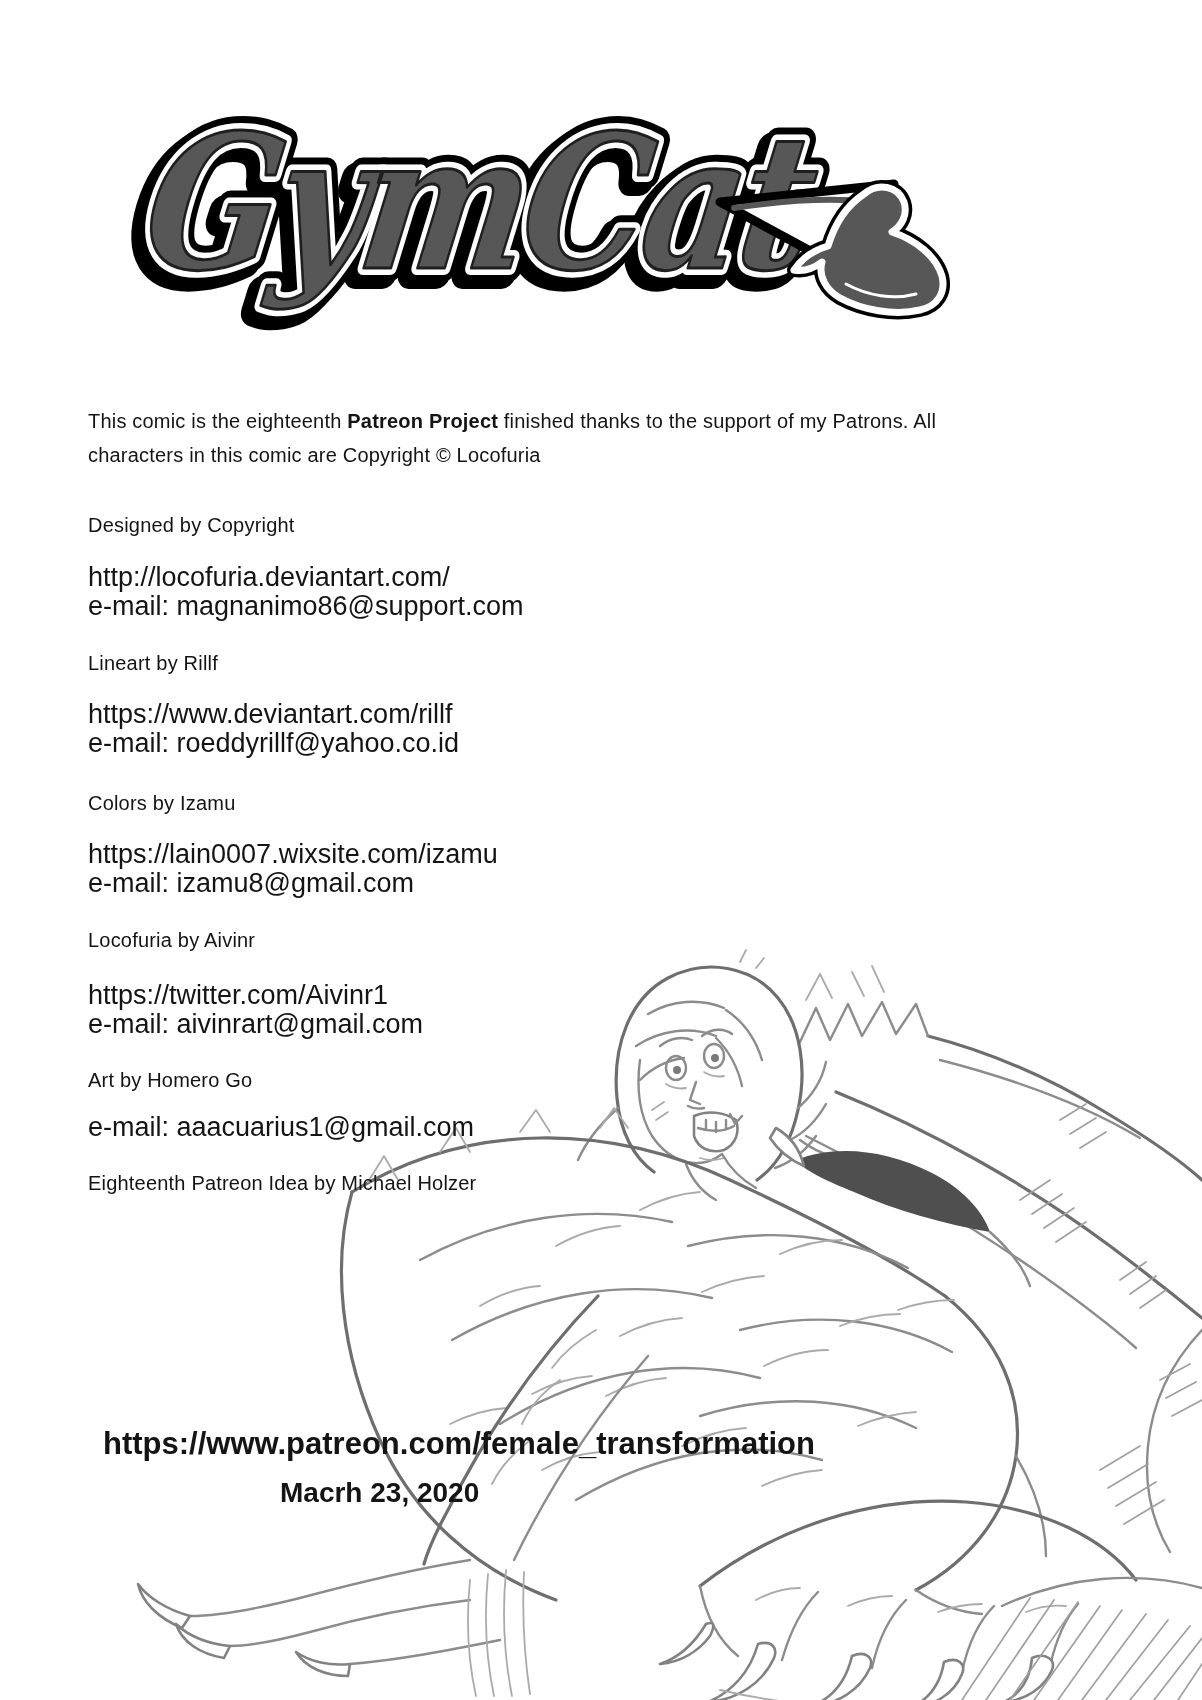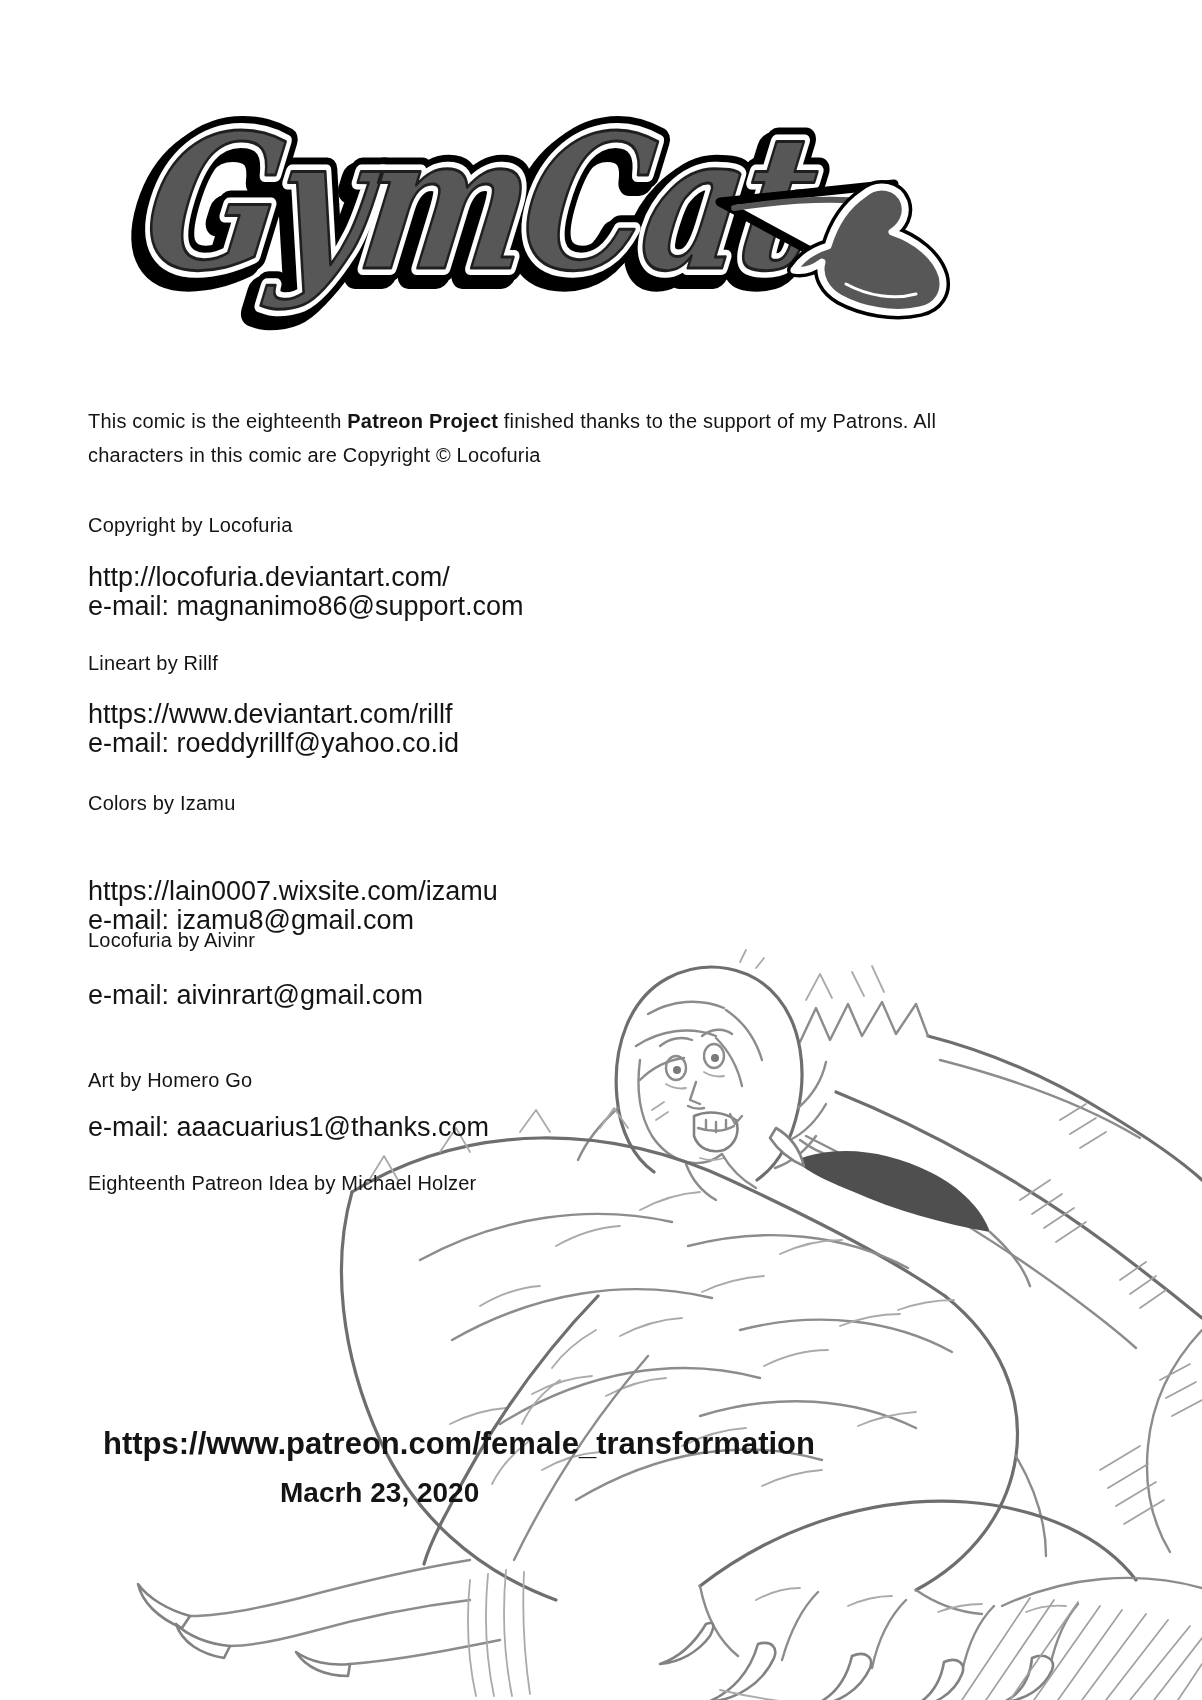--- a/index.html
+++ b/index.html
@@ -140,44 +140,45 @@
       <path d="M 118,38 C 132,26 152,30 158,46 C 162,58 156,70 146,76 C 170,84 190,100 196,120 C 200,136 192,150 174,154 C 148,160 116,154 94,142 C 80,134 72,120 76,106 C 68,112 58,116 48,114 C 56,102 68,94 82,90 C 88,70 100,50 118,38 Z" fill="#575757" stroke="#000" stroke-width="14" stroke-linejoin="round"></path>
       <path d="M 118,38 C 132,26 152,30 158,46 C 162,58 156,70 146,76 C 170,84 190,100 196,120 C 200,136 192,150 174,154 C 148,160 116,154 94,142 C 80,134 72,120 76,106 C 68,112 58,116 48,114 C 56,102 68,94 82,90 C 88,70 100,50 118,38 Z" fill="#575757" stroke="#fff" stroke-width="7" stroke-linejoin="round"></path>
       <path d="M 100,128 C 122,140 148,144 170,138" fill="none" stroke="#fff" stroke-width="3" stroke-linecap="round"></path>
     </g>
   </svg>
 
   <p class="abs z2 txt para" style="left:88px;top:404px;margin:0;">
     <span>This comic is the eighteenth </span><b>Patreon Project</b><span> finished thanks to the support of my Patrons. All characters in this comic are Copyright © Locofuria</span>
   </p>
 
-  <div class="abs z2 txt" style="left:88px;top:508px;">Copyright by Locofuria</div>
+  <div class="abs z2 txt" style="left:88px;top:508px;">Designed by Copyright</div>
   <div class="abs z2" style="left:88px;top:563px;">
     <div class="bold-url">http://locofuria.deviantart.com/</div>
     <div class="bold-url">e-mail: magnanimo86@support.com</div>
   </div>
 
   <div class="abs z2 txt" style="left:88px;top:646px;">Lineart by Rillf</div>
   <div class="abs z2" style="left:88px;top:700px;">
     <div class="bold-url">https://www.deviantart.com/rillf</div>
     <div class="bold-url">e-mail: roeddyrillf@yahoo.co.id</div>
   </div>
 
   <div class="abs z2 txt" style="left:88px;top:786px;">Colors by Izamu</div>
-  <div class="abs z2" style="left:88px;top:840px;margin-top:37px;">
+  <div class="abs z2" style="left:88px;top:840px;">
     <div class="bold-url">https://lain0007.wixsite.com/izamu</div>
     <div class="bold-url">e-mail: izamu8@gmail.com</div>
   </div>
 
   <div class="abs z2 txt" style="left:88px;top:923px;">Locofuria by Aivinr</div>
   <div class="abs z2" style="left:88px;top:981px;">
+    <div class="bold-url">https://twitter.com/Aivinr1</div>
     <div class="bold-url">e-mail: aivinrart@gmail.com</div>
   </div>
 
   <div class="abs z2 txt" style="left:88px;top:1063px;">Art by Homero Go</div>
-  <div class="abs z2 bold-url" style="left:88px;top:1113px;">e-mail: aaacuarius1@thanks.com</div>
+  <div class="abs z2 bold-url" style="left:88px;top:1113px;">e-mail: aaacuarius1@gmail.com</div>
 
   <div class="abs z2 txt" style="left:88px;top:1166px;text-align:center;">Eighteenth Patreon Idea by Michael Holzer</div>
 
   <div class="abs z2 footer-url" style="left:103px;top:1426px;">https://www.patreon.com/female_transformation</div>
   <div class="abs z2 footer-date" style="left:280px;top:1477px;">Macrh 23, 2020</div>
 
 </div>
 
 </body></html>

